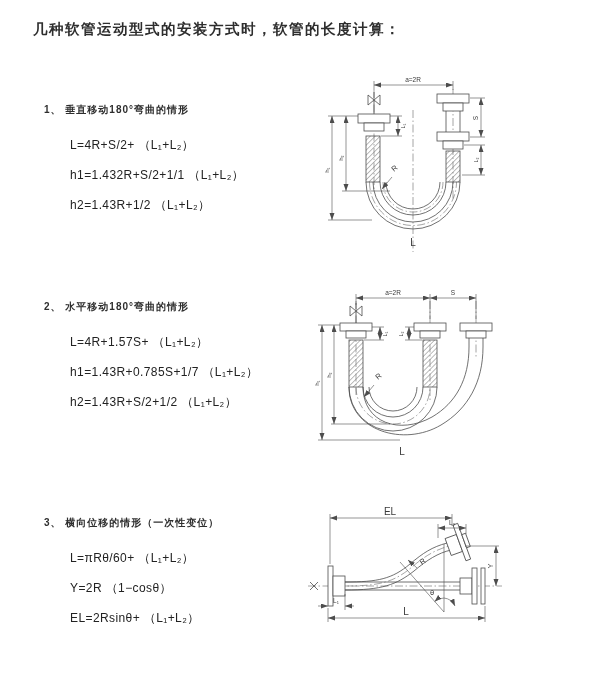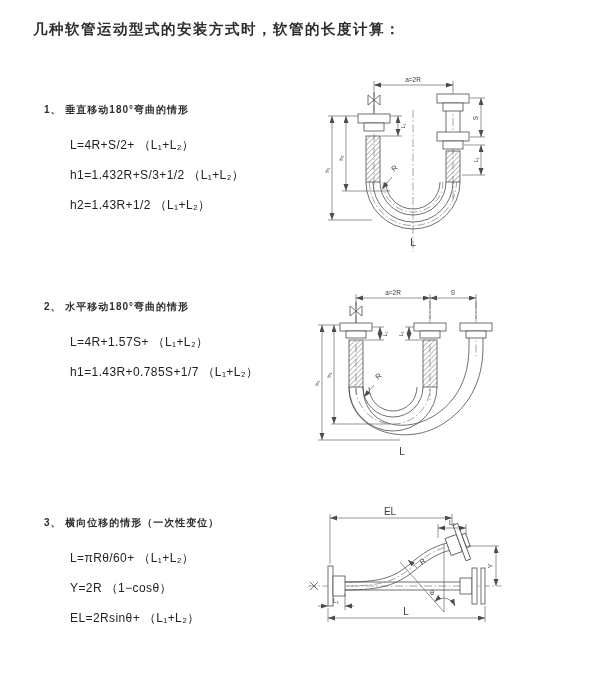--- a/index.html
+++ b/index.html
@@ -32,28 +32,29 @@
         <line x1="0" y1="0" x2="0" y2="3.5" stroke="#777" stroke-width="1"></line>
       </pattern>
     </defs>
   </svg>
 
   <div class="title">几种软管运动型式的安装方式时，软管的长度计算：</div>
 
   <div class="sec" style="top:100px">
     <div class="sec-h">1、 垂直移动180°弯曲的情形</div>
     <div class="fx">L=4R+S/2+ （L₁+L₂）</div>
-    <div class="fx">h1=1.432R+S/3+1/2 （L₁+L₂）</div>
+    <div class="fx">h1=1.432R+S/2+1/1 （L₁+L₂）</div>
     <div class="fx">h2=1.43R+1/2 （L₁+L₂）</div>
   </div>
 
   <div class="sec" style="top:297px">
     <div class="sec-h">2、 水平移动180°弯曲的情形</div>
     <div class="fx">L=4R+1.57S+ （L₁+L₂）</div>
     <div class="fx">h1=1.43R+0.785S+1/7 （L₁+L₂）</div>
+    <div class="fx">h2=1.43R+S/2+1/2 （L₁+L₂）</div>
   </div>
 
   <div class="sec" style="top:513px">
     <div class="sec-h">3、 横向位移的情形（一次性变位）</div>
     <div class="fx">L=πRθ/60+ （L₁+L₂）</div>
     <div class="fx">Y=2R （1−cosθ）</div>
     <div class="fx">EL=2Rsinθ+ （L₁+L₂）</div>
   </div>
 
   <svg class="diag" style="left:312px;top:70px" width="290" height="192" viewBox="0 0 290 192">

